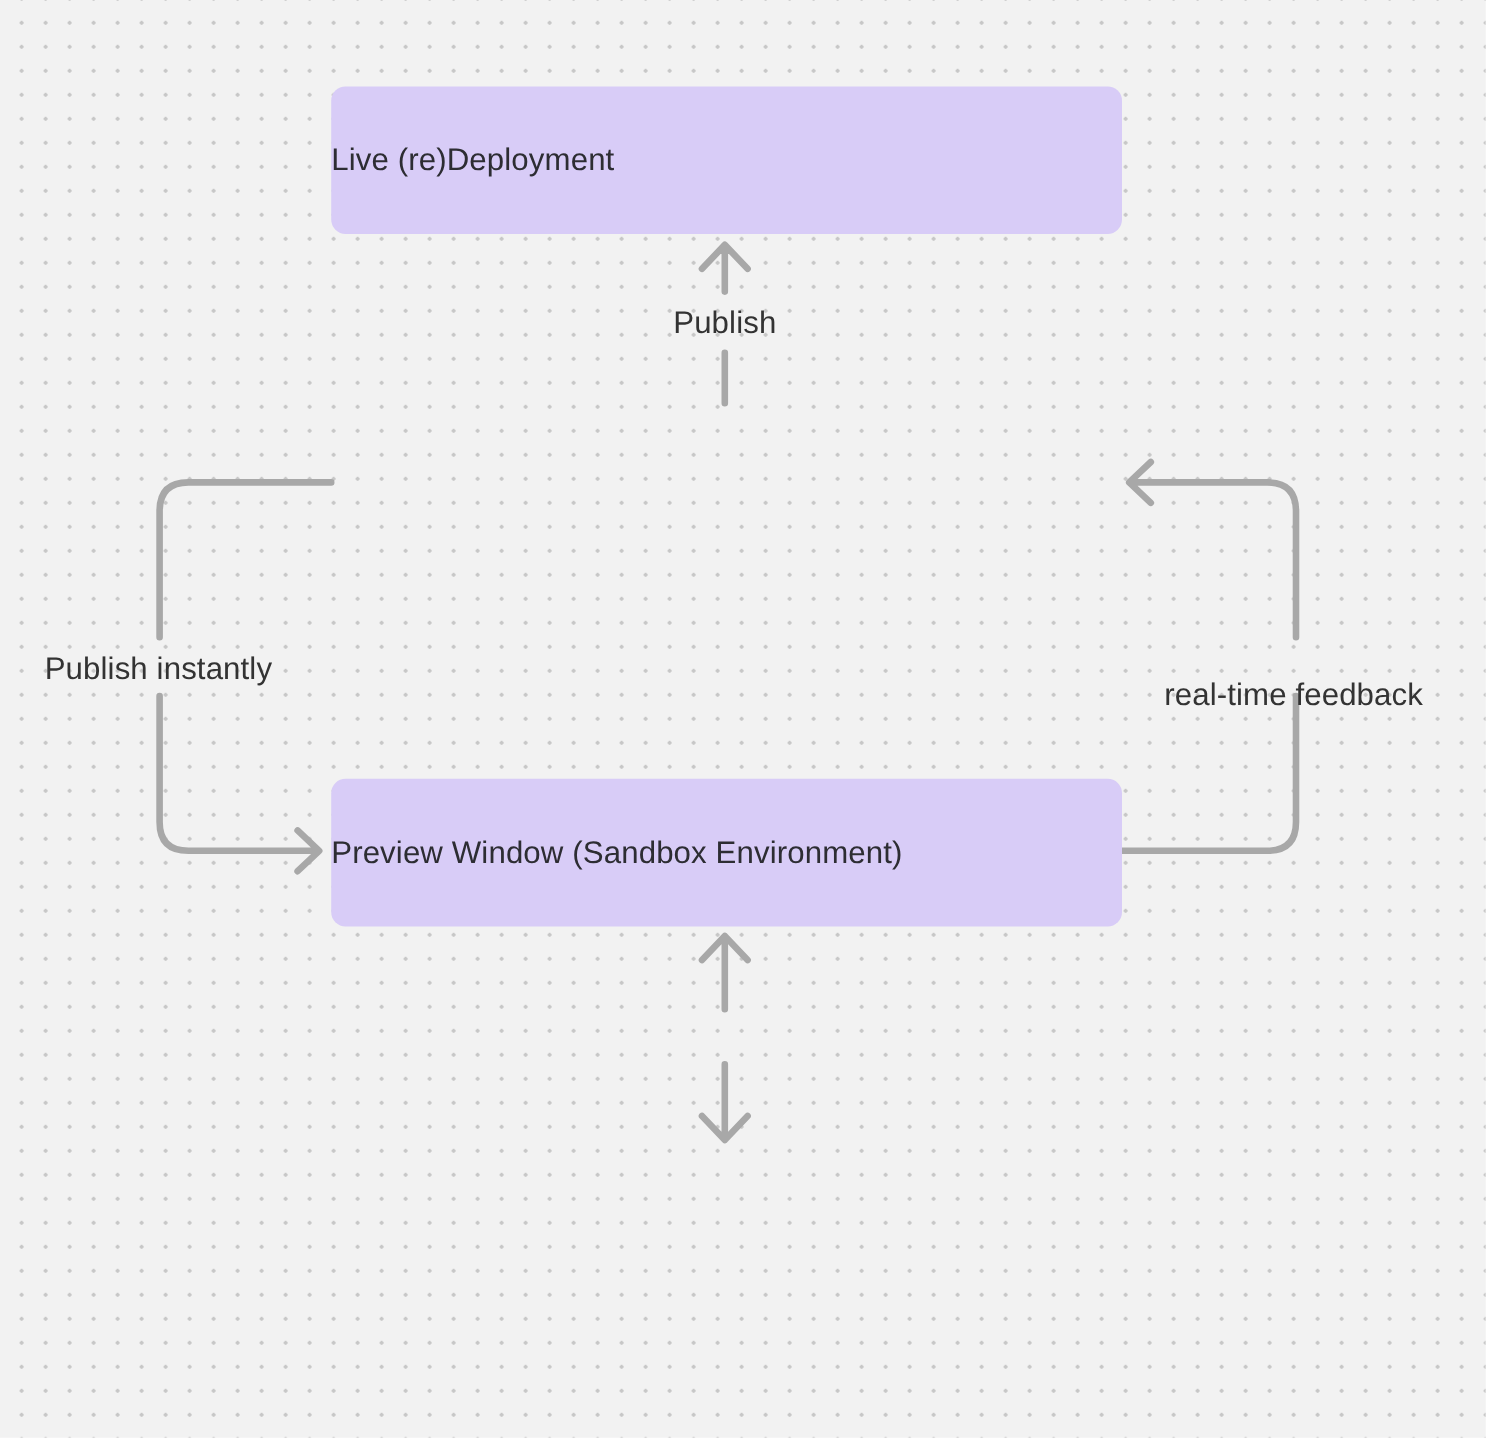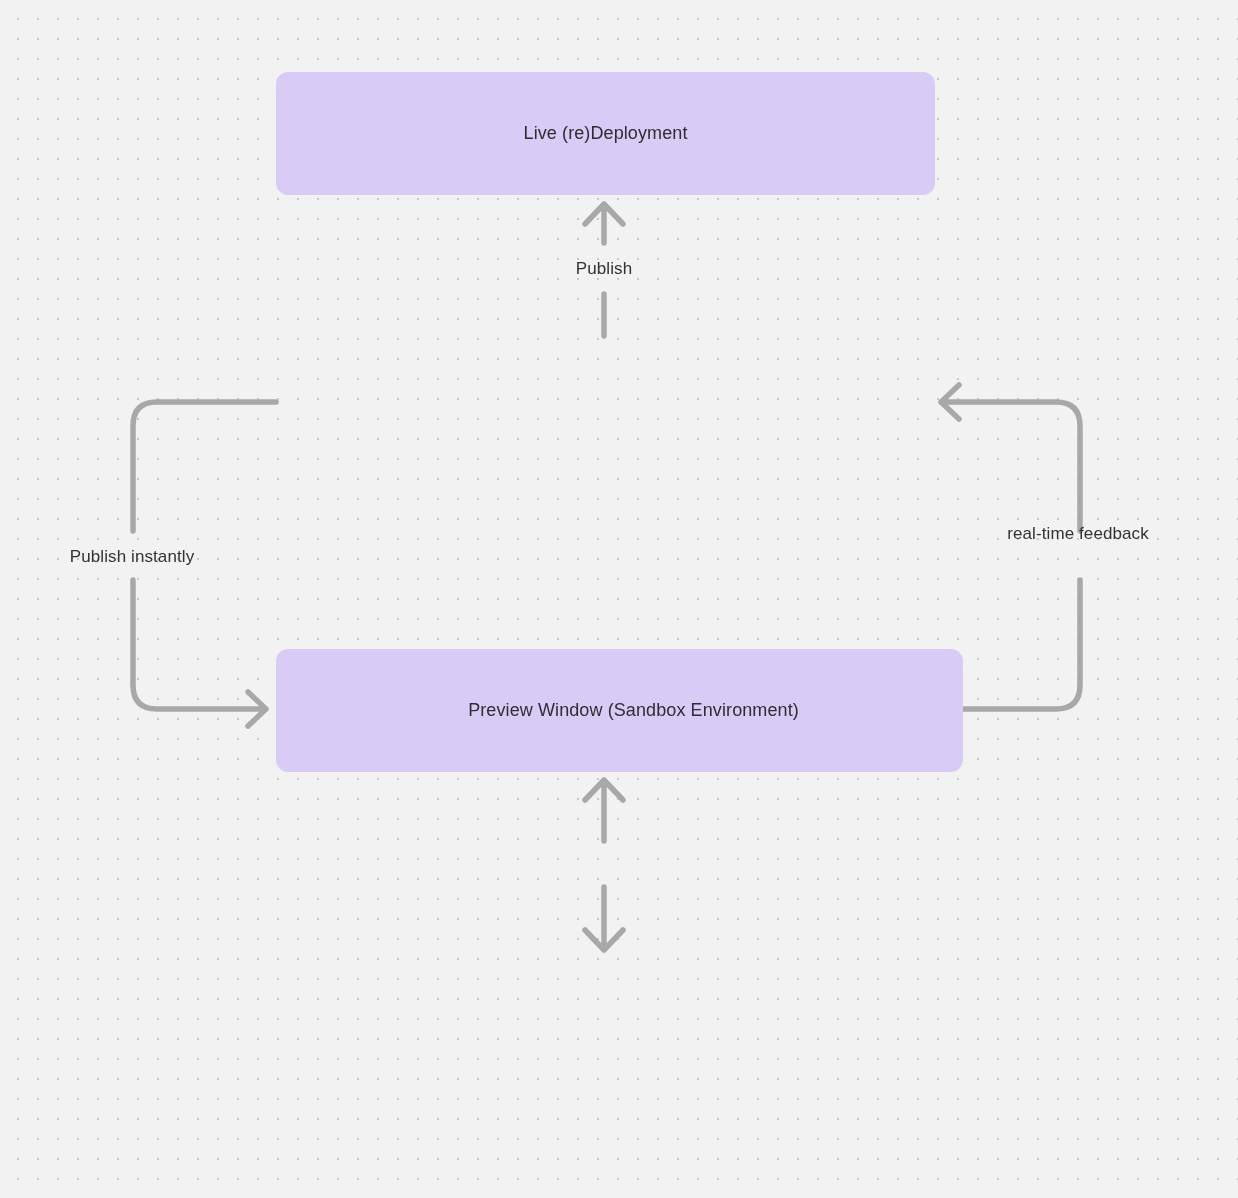--- a/index.html
+++ b/index.html
@@ -33,40 +33,39 @@
   }
   .node {
     position: absolute;
     left: 276px;
     width: 659px;
     height: 123px;
     background: #d8ccf7;
     border-radius: 12px;
     display: flex;
     align-items: center;
-    justify-content: center;
-    font-size: 18px;
+    font-size: 26px;
     color: #2d2d33;
     letter-spacing: 0.1px;
   }
   .node-live    { top: 72px;  }
   .node-user    { top: 340px; }
-  .node-preview { top: 649px; padding-left: 28px; }
+  .node-preview { top: 649px; }
   .node-dev     { top: 957px; }
   .edge-label {
     position: absolute;
     transform: translate(-50%, -50%);
     white-space: nowrap;
-    font-size: 17px;
+    font-size: 26px;
     color: #333333;
     letter-spacing: 0.1px;
   }
   .label-publish  { left: 604px;  top: 269px; }
   .label-updates  { left: 132px;  top: 557px; }
-  .label-feedback { left: 1078px; top: 534px; }
+  .label-feedback { left: 1078px; top: 579px; }
   .label-spun     { left: 605px;  top: 866px; }
 </style>
 </head>
 <body>
 
 <div class="canvas">
 
   <svg class="edges-svg" viewBox="0 0 1238 1198" xmlns="http://www.w3.org/2000/svg">
 
     <path d="M585,224 L604,204 L623,224 M604,206 L604,243 M604,294 L604,336"></path>

